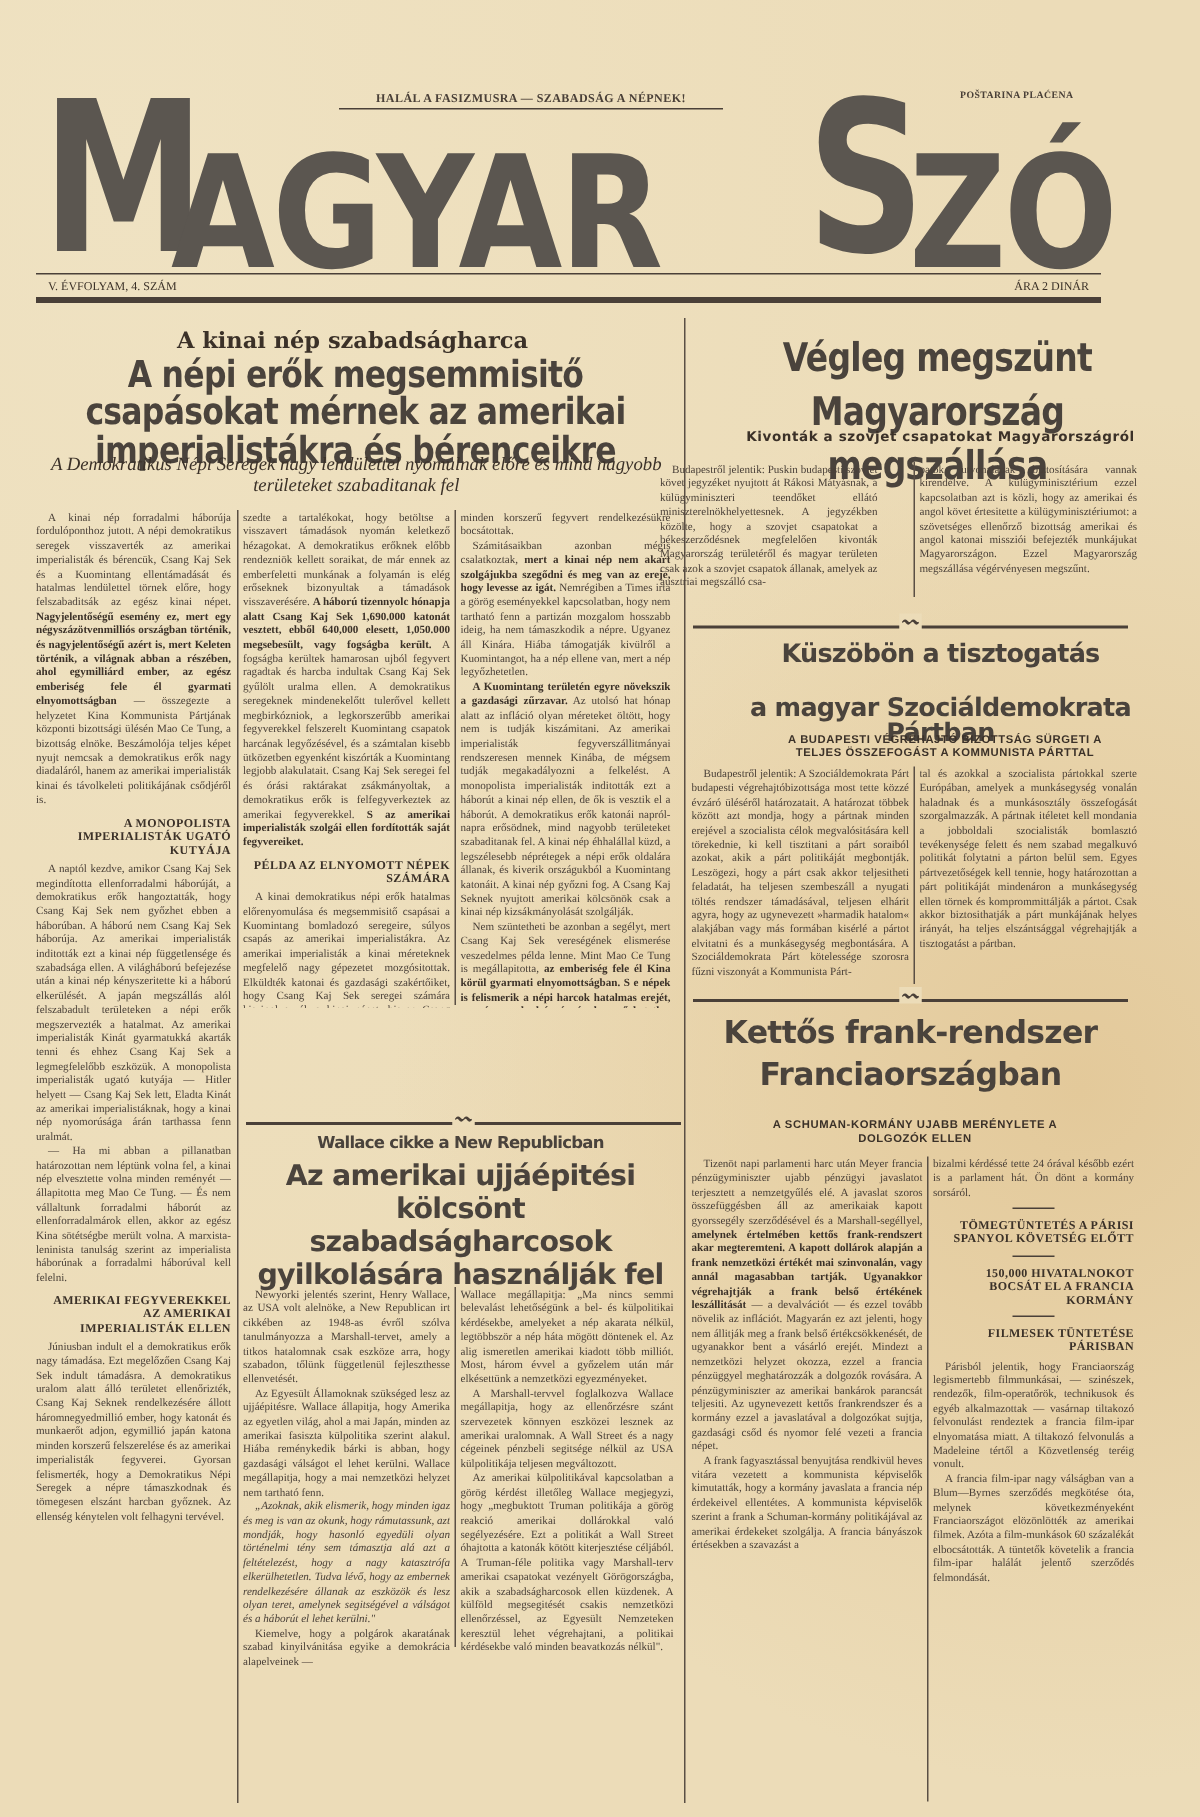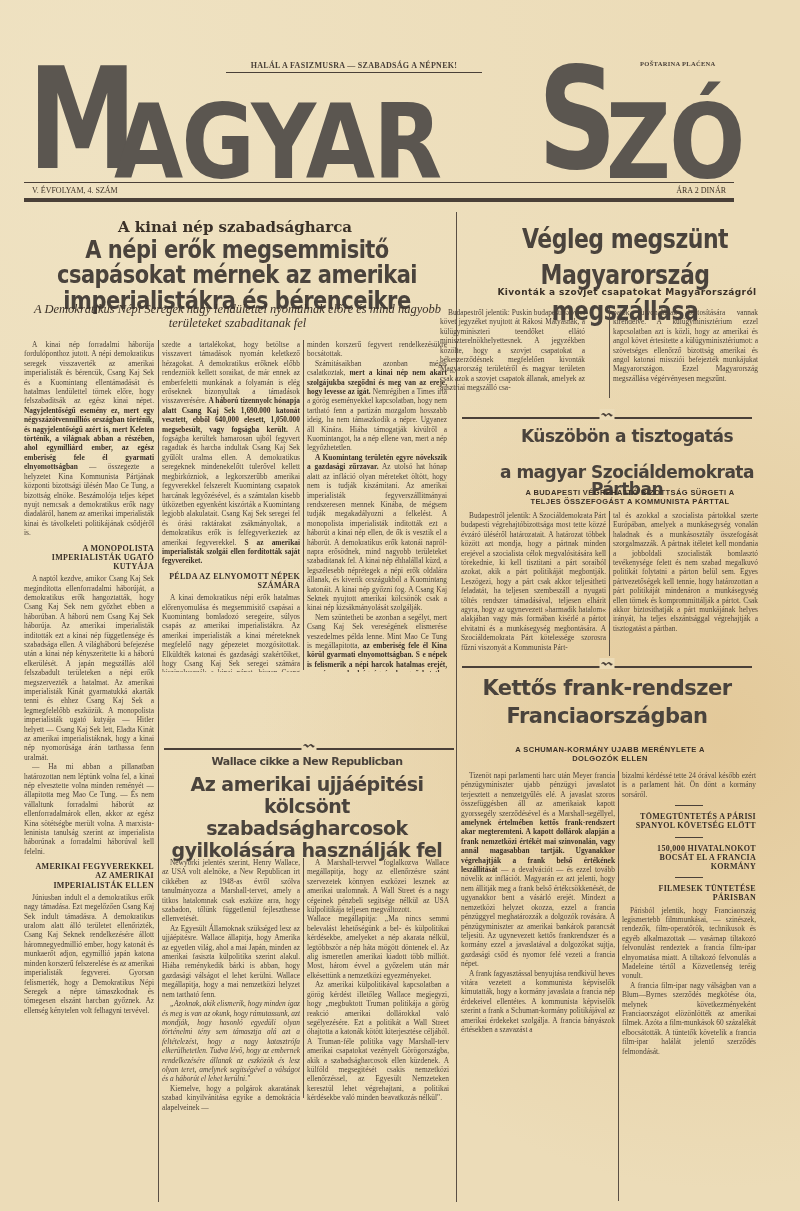--- a/index.html
+++ b/index.html
@@ -132,22 +132,22 @@
   <div class="abs condensed" style="left:162px; top:756px; width:290px; font-size:11px;">Wallace cikke a New Republicban</div>
   <div class="abs condensed" style="left:162px; top:773px; width:290px; font-size:19px; line-height:22px;">Az amerikai ujjáépitési kölcsönt szabadságharcosok gyilkolására használják fel</div>
   <div class="col" style="left:162px; top:858px; width:138px; height:344px;">
     <p>Newyorki jelentés szerint, Henry Wallace, az USA volt alelnöke, a New Republican irt cikkében az 1948-as évről szólva tanulmányozza a Marshall-tervet, amely a titkos hatalomnak csak eszköze arra, hogy szabadon, tőlünk függetlenül fejleszthesse ellenvetését.</p>
     <p>Az Egyesült Államoknak szükséged lesz az ujjáépitésre. Wallace állapitja, hogy Amerika az egyetlen világ, ahol a mai Japán, minden az amerikai fasiszta külpolitika szerint alakul. Hiába reménykedik bárki is abban, hogy gazdasági válságot el lehet kerülni. Wallace megállapitja, hogy a mai nemzetközi helyzet nem tartható fenn.</p>
     <p style="font-style:italic">„Azoknak, akik elismerik, hogy minden igaz és meg is van az okunk, hogy rámutassunk, azt mondják, hogy hasonló egyedüli olyan történelmi tény sem támasztja alá azt a feltételezést, hogy a nagy katasztrófa elkerülhetetlen. Tudva lévő, hogy az embernek rendelkezésére állanak az eszközök és lesz olyan teret, amelynek segitségével a válságot és a háborút el lehet kerülni."</p>
     <p>Kiemelve, hogy a polgárok akaratának szabad kinyilvánitása egyike a demokrácia alapelveinek —</p>
   </div>
   <div class="vrule" style="left:303px; top:858px; height:240px;"></div>
   <div class="col" style="left:307px; top:858px; width:142px; height:344px;">
+    <p style="text-indent:0">Wallace megállapitja: „Ma nincs semmi belevalást lehetőségünk a bel- és külpolitikai kérdésekbe, amelyeket a nép akarata nélkül, legtöbbször a nép háta mögött döntenek el. Az alig ismeretlen amerikai kiadott több milliót. Most, három évvel a győzelem után már elkésettünk a nemzetközi egyezményeket.</p>
     <p>A Marshall-tervvel foglalkozva Wallace megállapitja, hogy az ellenőrzésre szánt szervezetek könnyen eszközei lesznek az amerikai uralomnak. A Wall Street és a nagy cégeinek pénzbeli segitsége nélkül az USA külpolitikája teljesen megváltozott.</p>
-    <p style="text-indent:0">Wallace megállapitja: „Ma nincs semmi belevalást lehetőségünk a bel- és külpolitikai kérdésekbe, amelyeket a nép akarata nélkül, legtöbbször a nép háta mögött döntenek el. Az alig ismeretlen amerikai kiadott több milliót. Most, három évvel a győzelem után már elkésettünk a nemzetközi egyezményeket.</p>
     <p>Az amerikai külpolitikával kapcsolatban a görög kérdést illetőleg Wallace megjegyzi, hogy „megbuktott Truman politikája a görög reakció amerikai dollárokkal való segélyezésére. Ezt a politikát a Wall Street óhajtotta a katonák kötött kiterjesztése céljából. A Truman-féle politika vagy Marshall-terv amerikai csapatokat vezényelt Görögországba, akik a szabadságharcosok ellen küzdenek. A külföld megsegitését csakis nemzetközi ellenőrzéssel, az Egyesült Nemzeteken keresztül lehet végrehajtani, a politikai kérdésekbe való minden beavatkozás nélkül".</p>
   </div>
 </section>
 
 <section>
   <div class="abs condensed" style="left:480px; top:222px; width:290px; font-size:22px; line-height:30px; transform:scaleY(1.2); transform-origin:top;">Végleg megszünt Magyarország megszállása</div>
   <div class="abs caps-deck" style="left:462px; top:287px; width:330px; font-size:9px; font-family:'DejaVu Sans',sans-serif;">Kivonták a szovjet csapatokat Magyarországról</div>
   <div class="col" style="left:440px; top:308px; width:145px; height:92px;">
     <p>Budapestről jelentik: Puskin budapesti szovjet követ jegyzéket nyujtott át Rákosi Mátyásnak, a külügyminiszteri teendőket ellátó miniszterelnökhelyettesnek. A jegyzékben közölte, hogy a szovjet csapatokat a békeszerződésnek megfelelően kivonták Magyarország területéről és magyar területen csak azok a szovjet csapatok állanak, amelyek az ausztriai megszálló csa-</p>
   </div>

